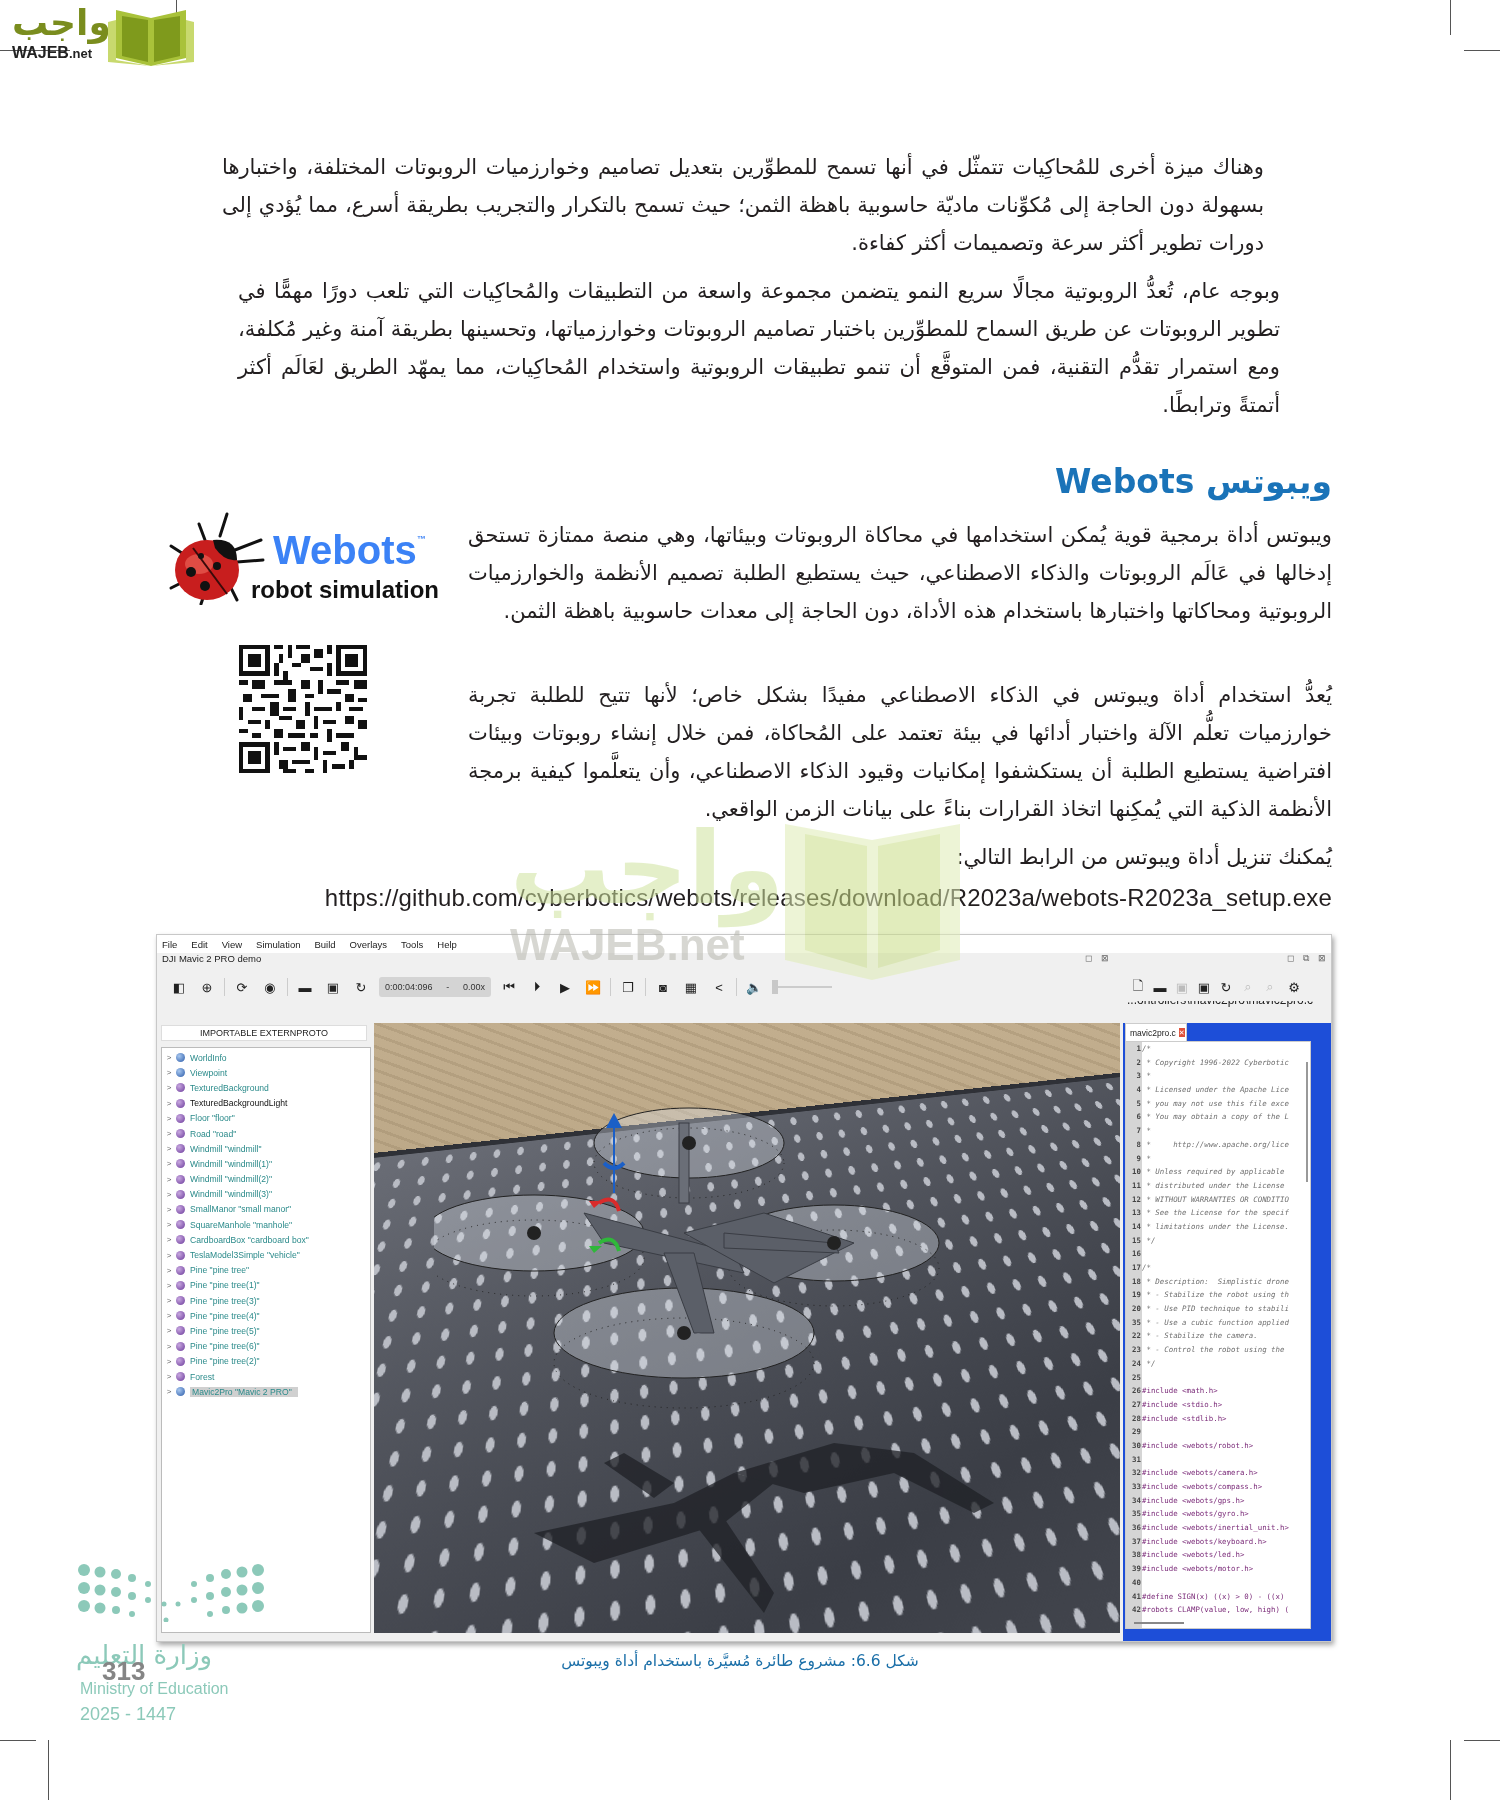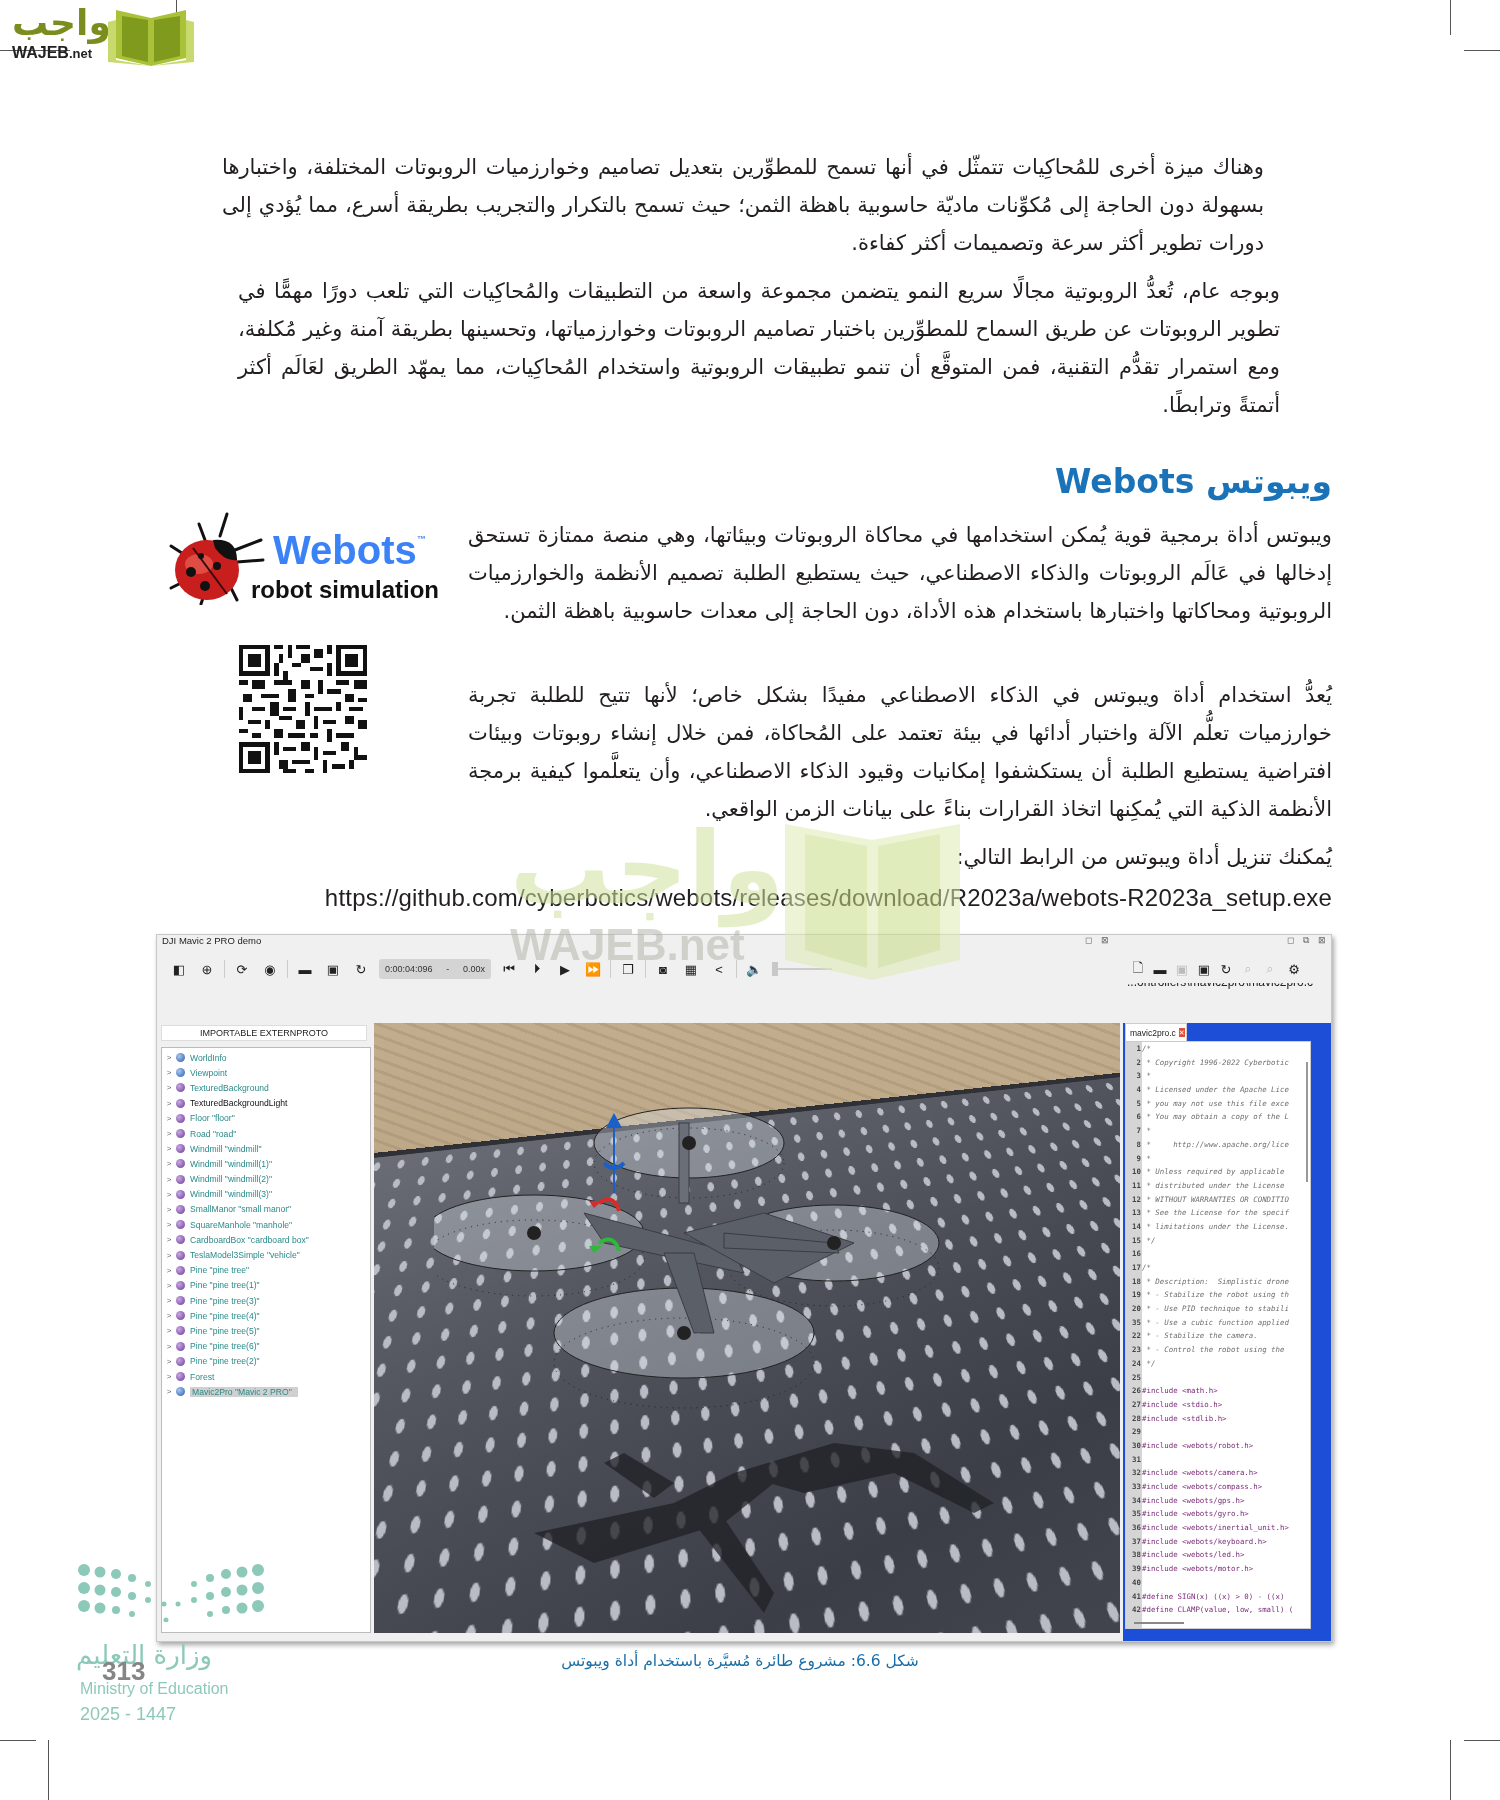--- a/index.html
+++ b/index.html
@@ -167,20 +167,30 @@
   </g>
 </svg>
 
 <p class="para p3">ويبوتس أداة برمجية قوية يُمكن استخدامها في محاكاة الروبوتات وبيئاتها، وهي منصة ممتازة تستحق إدخالها في عَالَم الروبوتات والذكاء الاصطناعي، حيث يستطيع الطلبة تصميم الأنظمة والخوارزميات الروبوتية ومحاكاتها واختبارها باستخدام هذه الأداة، دون الحاجة إلى معدات حاسوبية باهظة الثمن.</p>
 <p class="para p4">يُعدُّ استخدام أداة ويبوتس في الذكاء الاصطناعي مفيدًا بشكل خاص؛ لأنها تتيح للطلبة تجربة خوارزميات تعلُّم الآلة واختبار أدائها في بيئة تعتمد على المُحاكاة، فمن خلال إنشاء روبوتات وبيئات افتراضية يستطيع الطلبة أن يستكشفوا إمكانيات وقيود الذكاء الاصطناعي، وأن يتعلَّموا كيفية برمجة الأنظمة الذكية التي يُمكِنها اتخاذ القرارات بناءً على بيانات الزمن الواقعي.</p>
 <p class="para p5">يُمكنك تنزيل أداة ويبوتس من الرابط التالي:</p>
 
 <div class="url-line">https://github.com/cyberbotics/webots/releases/download/R2023a/webots-R2023a_setup.exe</div>
 
 <div class="win">
+  <div class="menubar">
+    <span>File</span>
+    <span>Edit</span>
+    <span>View</span>
+    <span>Simulation</span>
+    <span>Build</span>
+    <span>Overlays</span>
+    <span>Tools</span>
+    <span>Help</span>
+  </div>
   <div class="panelbar">
     <span>DJI Mavic 2 PRO demo</span>
     <span class="pb-ctl" style="left:928px;">◻ ⊠</span>
     <span style="position:absolute;left:970px;font-size:12px;margin-top:40px;">...ontrollers\mavic2pro\mavic2pro.c</span>
     <span class="pb-ctl" style="left:1130px;">◻ ⧉ ⊠</span>
   </div>
   <div class="toolbar">
     <div class="tb-btn">◧</div>
     <div class="tb-btn">⊕</div>
     <div class="tb-sep"></div>
@@ -433,21 +443,21 @@
         <div class="code-line"><span class="ln">32</span><span class="tx pre">#include &lt;webots/camera.h&gt;</span></div>
         <div class="code-line"><span class="ln">33</span><span class="tx pre">#include &lt;webots/compass.h&gt;</span></div>
         <div class="code-line"><span class="ln">34</span><span class="tx pre">#include &lt;webots/gps.h&gt;</span></div>
         <div class="code-line"><span class="ln">35</span><span class="tx pre">#include &lt;webots/gyro.h&gt;</span></div>
         <div class="code-line"><span class="ln">36</span><span class="tx pre">#include &lt;webots/inertial_unit.h&gt;</span></div>
         <div class="code-line"><span class="ln">37</span><span class="tx pre">#include &lt;webots/keyboard.h&gt;</span></div>
         <div class="code-line"><span class="ln">38</span><span class="tx pre">#include &lt;webots/led.h&gt;</span></div>
         <div class="code-line"><span class="ln">39</span><span class="tx pre">#include &lt;webots/motor.h&gt;</span></div>
         <div class="code-line"><span class="ln">40</span><span class="tx plain"></span></div>
         <div class="code-line"><span class="ln">41</span><span class="tx pre">#define SIGN(x) ((x) &gt; 0) - ((x)</span></div>
-        <div class="code-line"><span class="ln">42</span><span class="tx pre">#define CLAMP(value, low, small) (</span></div>
+        <div class="code-line"><span class="ln">42</span><span class="tx pre">#robots CLAMP(value, low, high) (</span></div>
       </div>
   </div>
 </div>
 
 <div class="watermark">
   <svg class="wm-book" viewBox="0 0 195 160">
     <path d="M97 20 L10 4 L10 140 L97 160 Z" fill="#dfecb5"></path>
     <path d="M97 20 L185 4 L185 140 L97 160 Z" fill="#dfecb5"></path>
     <path d="M92 26 L30 14 L30 130 L92 148 Z" fill="#c9dd87"></path>
     <path d="M103 26 L165 14 L165 130 L103 148 Z" fill="#c9dd87"></path>

